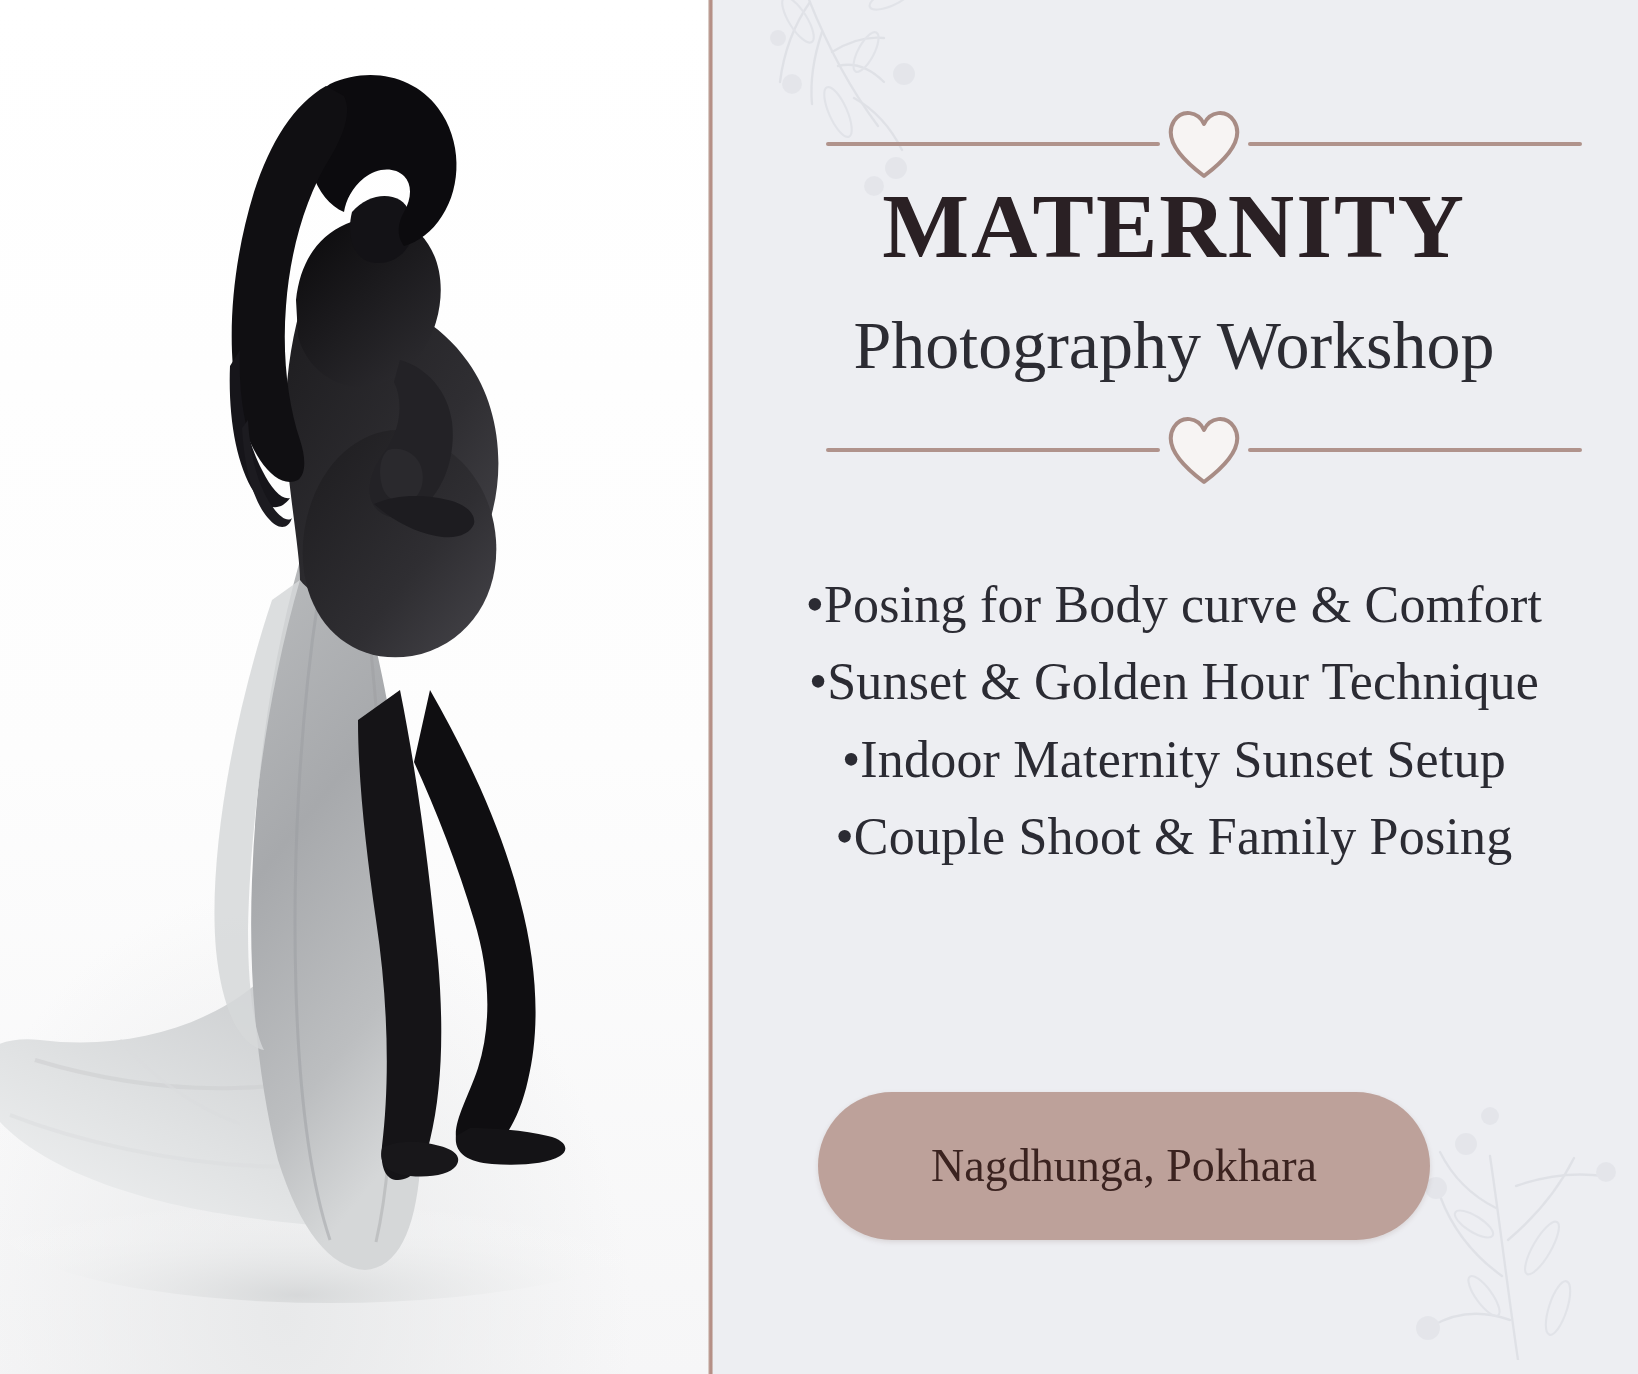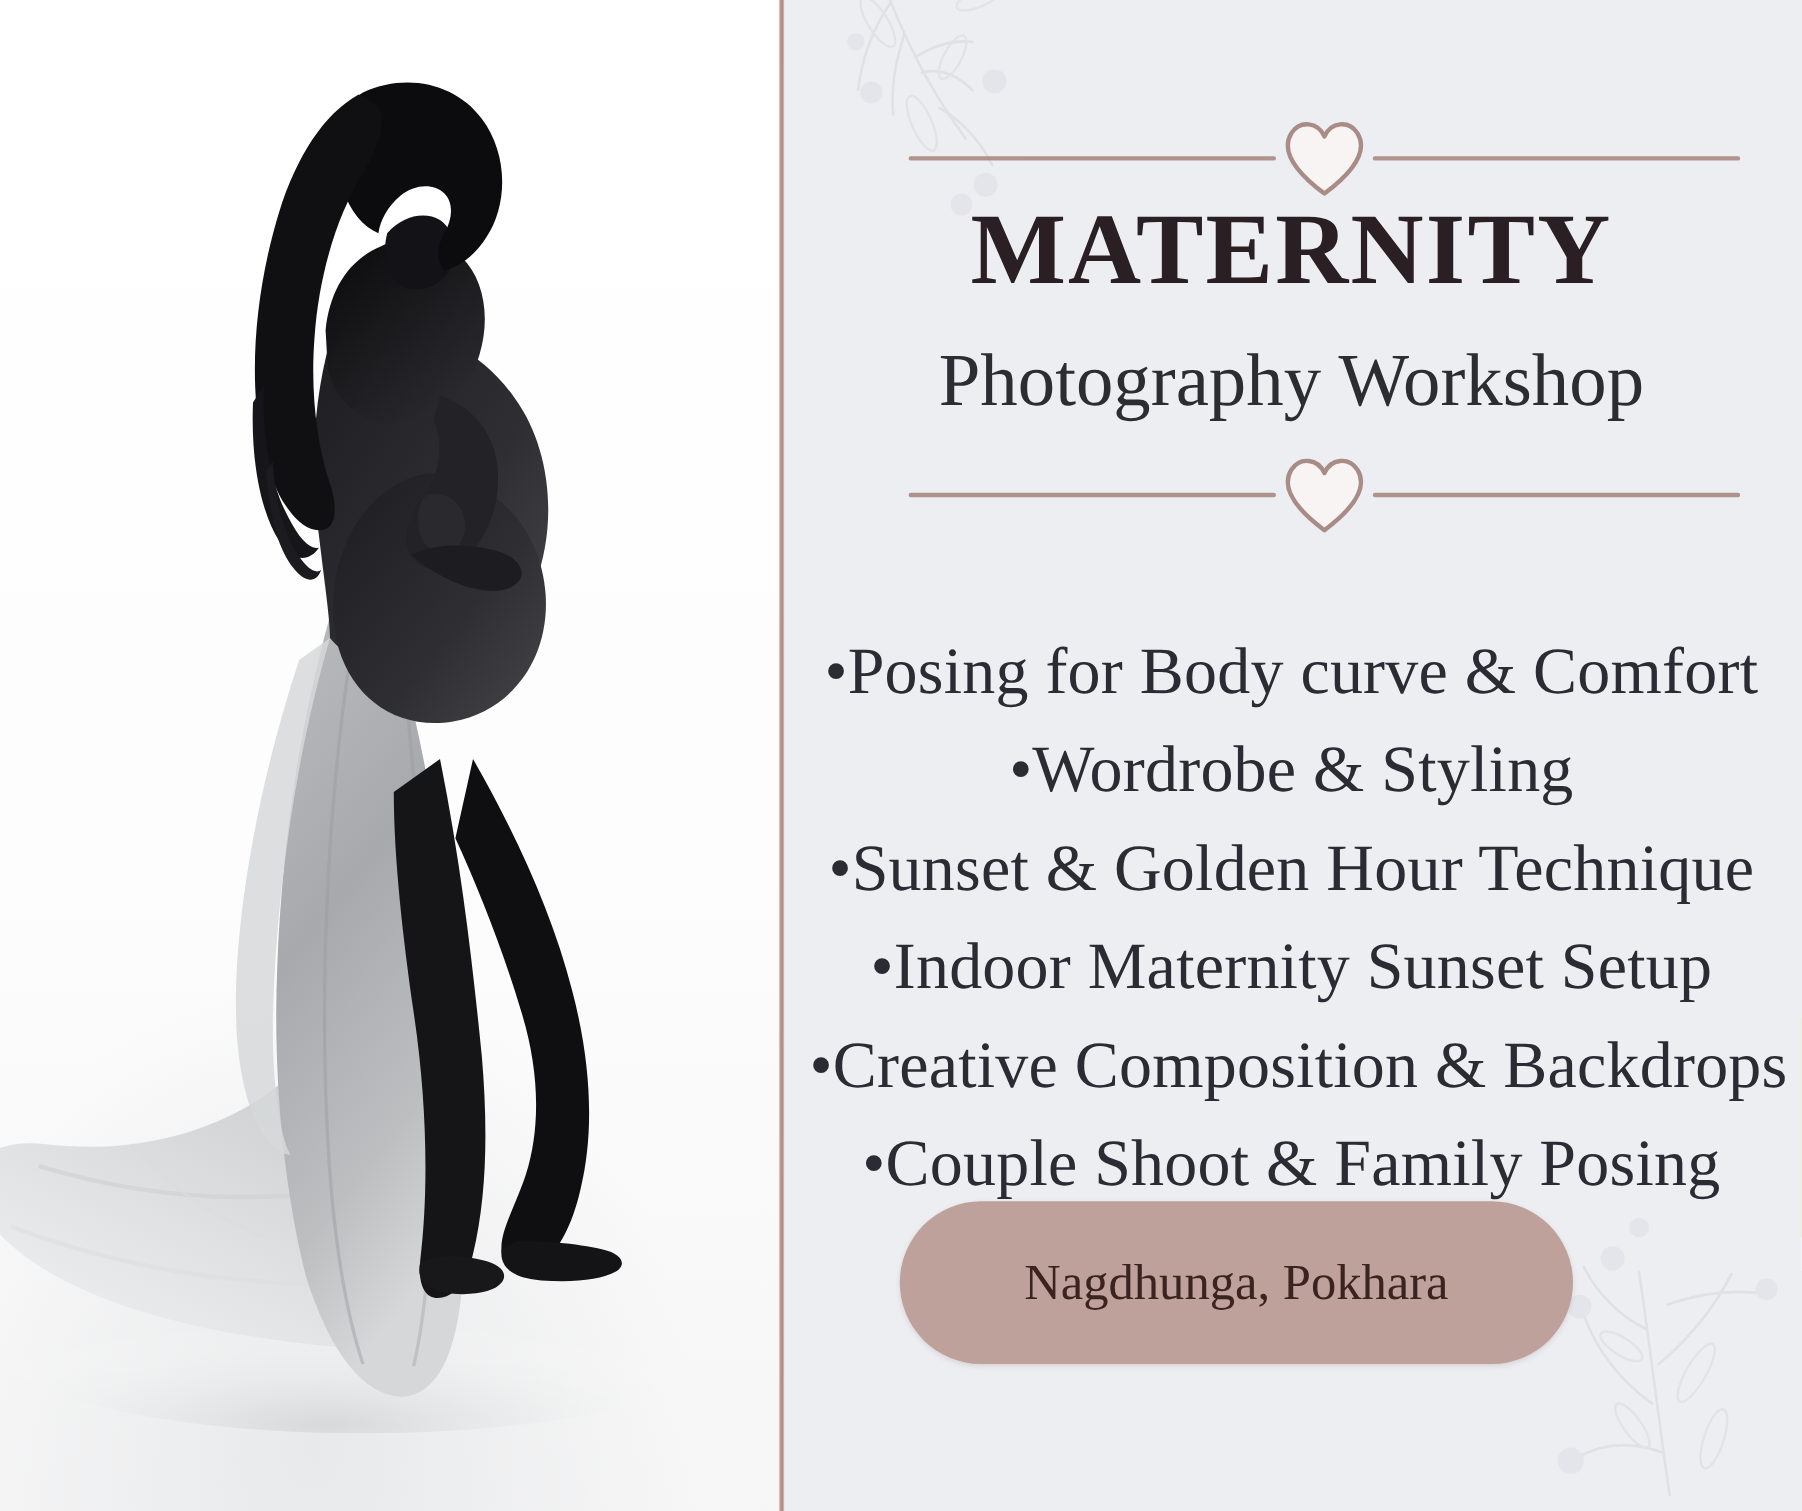--- a/index.html
+++ b/index.html
@@ -101,21 +101,21 @@
 
   
   .feature-list {
     position:absolute;
     top:566px; left:26px; right:26px;
     text-align:center;
     list-style:none;
     z-index:4;
   }
   .feature-list li {
-    font-size:60px;
+    font-size:52px;
     color:#2b2b33;
     line-height:1.49;
     white-space:nowrap;
     letter-spacing:.2px;
   }
   .feature-list li .bullet-dot { letter-spacing:0; }
 
   
   .contact-badge {
     position:absolute;
@@ -325,24 +325,22 @@
       <span class="heart-ico">
         <svg width="84" height="76" viewBox="0 0 84 76" aria-hidden="true">
           <path d="M42 70 C10 46 4 28 12 15 C20 3 36 5 42 18 C48 5 64 3 72 15 C80 28 74 46 42 70 Z" fill="#f7f4f3" stroke="#a88c85" stroke-width="4" stroke-linejoin="round"></path>
         </svg>
       </span>
       <div class="rule-line"></div>
     </div>
 
     <ul class="feature-list">
       <li><span class="bullet-dot">•</span><span>Posing for Body curve &amp; Comfort</span></li>
-      <li><span class="bullet-dot">•</span><span>Wordrobe &amp; Styling</span></li>
       <li><span class="bullet-dot">•</span><span>Sunset &amp; Golden Hour Technique</span></li>
       <li><span class="bullet-dot">•</span><span>Indoor Maternity Sunset Setup</span></li>
-      <li><span class="bullet-dot">•</span><span>Creative Composition &amp; Backdrops</span></li>
       <li><span class="bullet-dot">•</span><span>Couple Shoot &amp; Family Posing</span></li>
     </ul>
 
     <div class="contact-badge">
       <div class="c-line c-location">Nagdhunga, Pokhara</div>
     </div>
 
   </div>
 </div>
 

